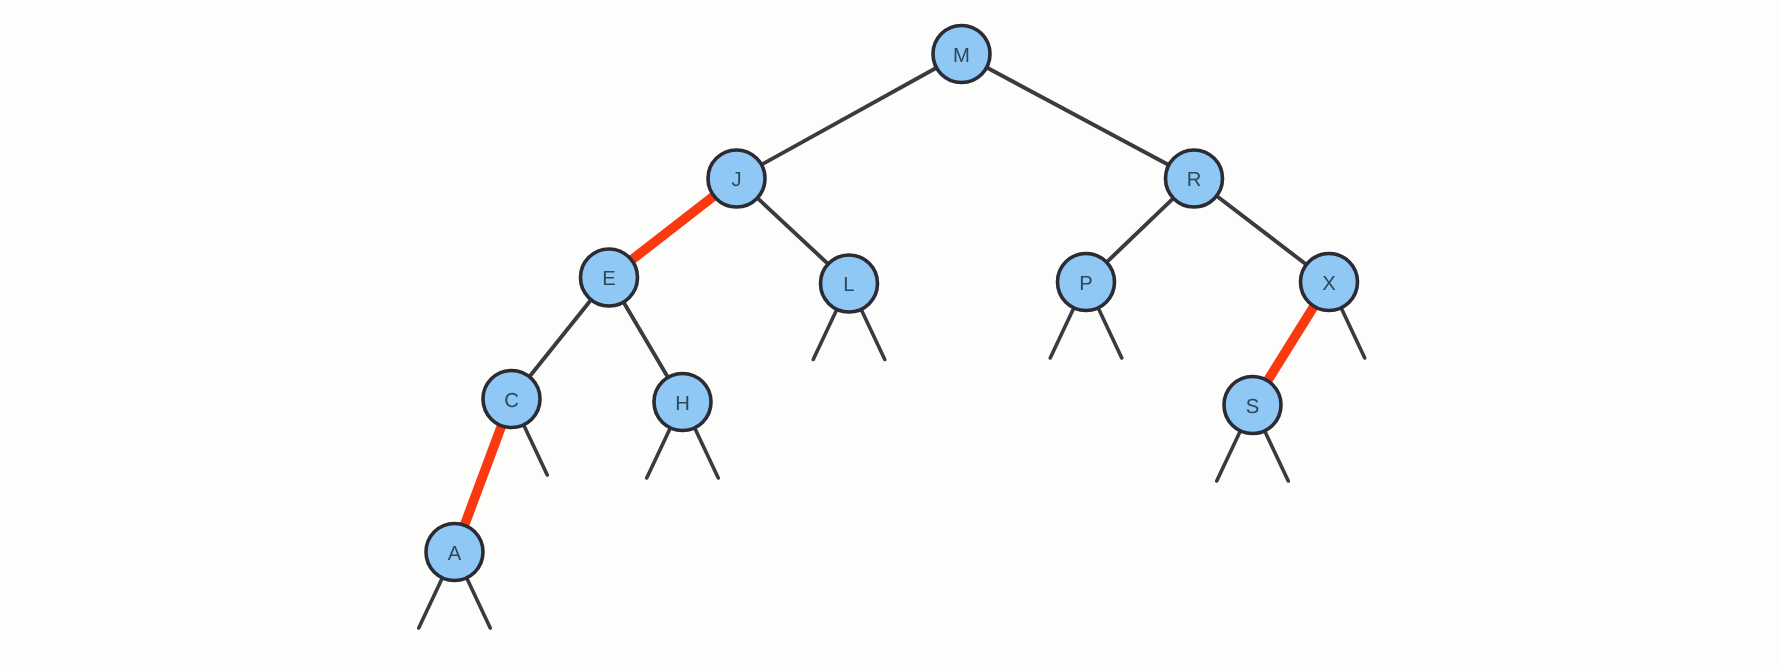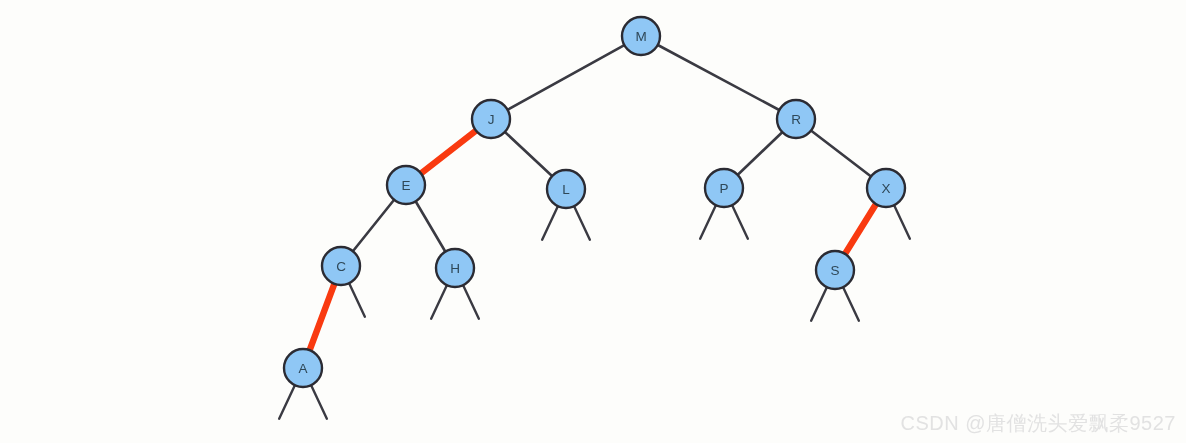--- a/index.html
+++ b/index.html
@@ -140,14 +140,13 @@
         <g>
           <circle cx="835" cy="270" r="19" class="node-circle"></circle>
           <text x="835" y="270.5" class="node-label">S</text>
         </g>
         <g>
           <circle cx="303" cy="368" r="19" class="node-circle"></circle>
           <text x="303" y="368.5" class="node-label">A</text>
         </g>
       </g>
   </svg>
-  <div id="watermark">CSDN @唐僧洗头爱飘柔9527</div>
 </div>
 
 </body></html>

